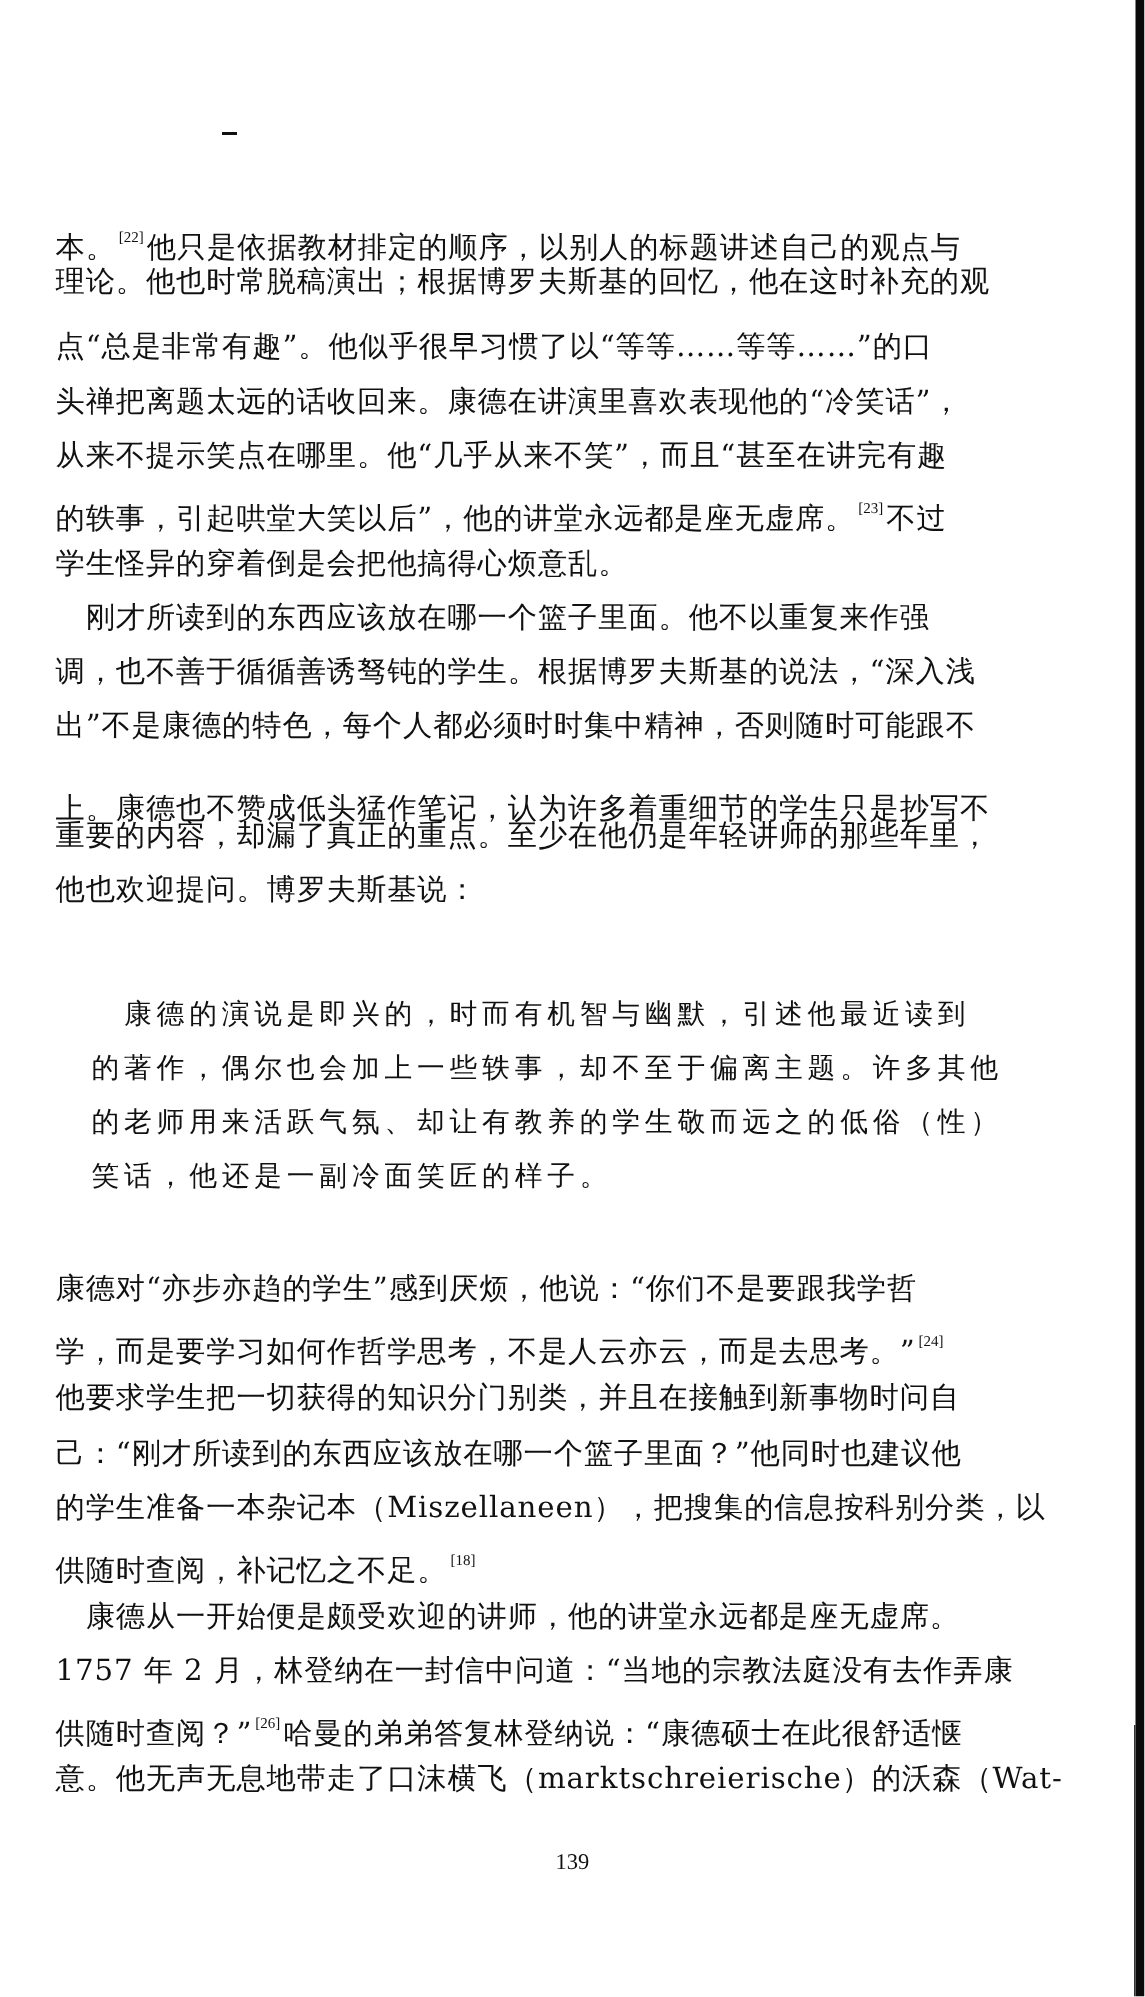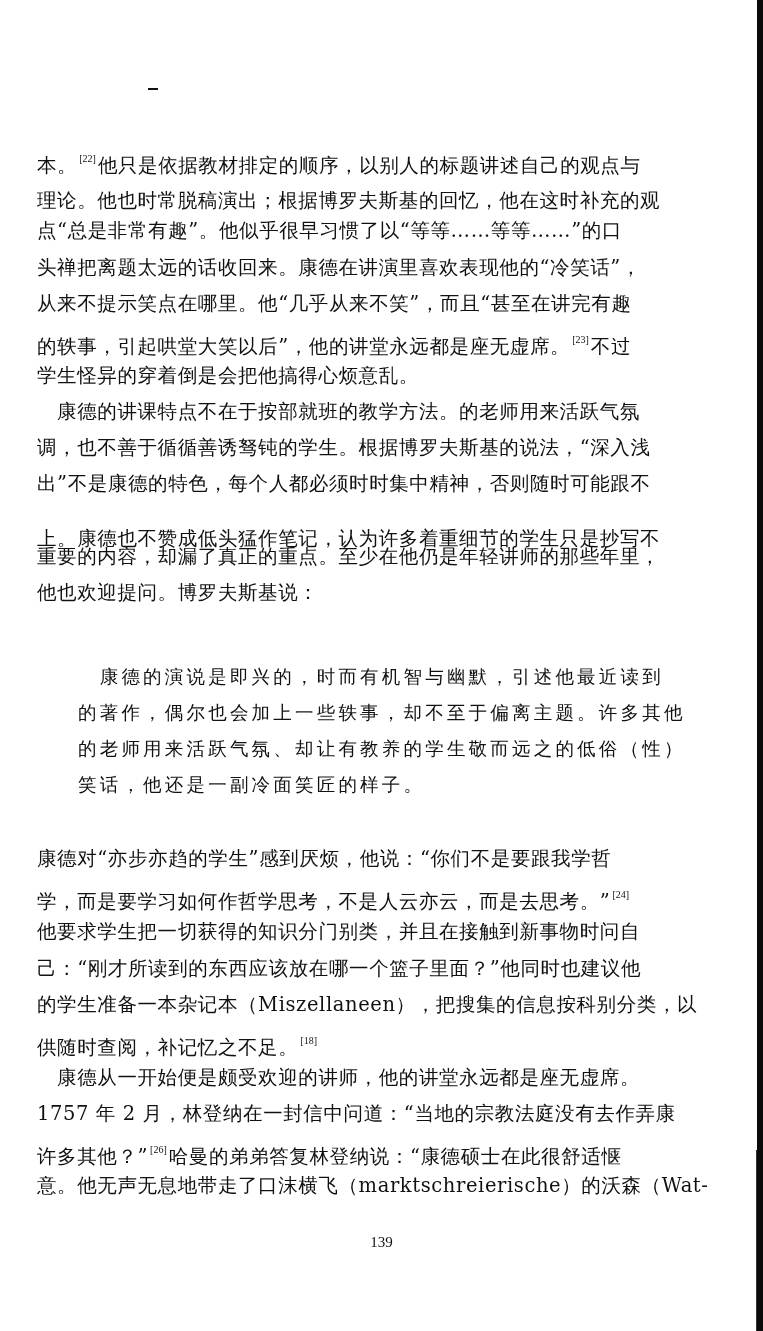--- a/index.html
+++ b/index.html
@@ -2,44 +2,44 @@
 <html><head>
 <meta charset="utf-8">
 <style>
   html, body { margin:0; padding:0; background:#ffffff; }
   body { width:763px; height:1331px; position:relative; overflow:hidden;
          font-family:"DejaVu Serif","Liberation Serif",serif; color:#111; }
   .edge { position:absolute; right:0; top:0; width:6px; height:1331px; background:#0a0a0a; }
   .edge-thin { position:absolute; right:6px; top:1150px; width:1px; height:181px; background:#333; }
   .speck { position:absolute; left:148px; top:88px; width:10px; height:2px; background:#111; }
   .line { position:absolute; left:17px; white-space:nowrap; font-size:19.5px; line-height:24px; letter-spacing:0.6px;margin-left:20px; }
-  .quote { position:absolute; left:78px; white-space:nowrap; font-size:18.5px; line-height:24px; letter-spacing:3.2px;
+  .quote { position:absolute; left:61px; white-space:nowrap; font-size:18.5px; line-height:24px; letter-spacing:3.2px;
            font-family:"DejaVu Sans","Liberation Sans",sans-serif; font-weight:300; }
   sup.fn { font-size:10px; vertical-align:10px; letter-spacing:0; margin:0 2px; font-family:"Liberation Serif",serif; }
   .pageno { position:absolute; left:0; width:763px; top:1234px; text-align:center; font-size:15px;
             font-family:"Liberation Serif",serif; }
   .footer { position:absolute; left:0; width:763px; top:1360px; text-align:center; font-size:15px; color:#0369a1;
             font-family:"DejaVu Sans","Liberation Sans",sans-serif; letter-spacing:1px; }
 </style>
 </head>
 <body>
 
 <div class="edge"></div>
 <div class="edge-thin"></div>
 <div class="speck"></div>
 
 <div>
   <div class="line" style="top:147px"><span>本。</span><sup class="fn">[22]</sup><span>他只是依据教材排定的顺序，以别人的标题讲述自己的观点与</span></div>
-  <div class="line" style="top:189px"><span>理论。他也时常脱稿演出；根据博罗夫斯基的回忆，他在这时补充的观</span></div>
+  <div class="line" style="top:176px"><span>理论。他也时常脱稿演出；根据博罗夫斯基的回忆，他在这时补充的观</span></div>
   <div class="line" style="top:219px"><span>点“总是非常有趣”。他似乎很早习惯了以“等等……等等……”的口</span></div>
   <div class="line" style="top:256px"><span>头禅把离题太远的话收回来。康德在讲演里喜欢表现他的“冷笑话”，</span></div>
   <div class="line" style="top:292px"><span>从来不提示笑点在哪里。他“几乎从来不笑”，而且“甚至在讲完有趣</span></div>
   <div class="line" style="top:328px"><span>的轶事，引起哄堂大笑以后”，他的讲堂永远都是座无虚席。</span><sup class="fn">[23]</sup><span>不过</span></div>
   <div class="line" style="top:364px"><span>学生怪异的穿着倒是会把他搞得心烦意乱。</span></div>
-  <div class="line" style="top:400px"><span>　康德的讲课特点不在于按部就班的教学方法。的老师用来活跃气氛</span></div>
+  <div class="line" style="top:400px"><span>　刚才所读到的东西应该放在哪一个篮子里面。他不以重复来作强</span></div>
   <div class="line" style="top:436px"><span>调，也不善于循循善诱驽钝的学生。根据博罗夫斯基的说法，“深入浅</span></div>
   <div class="line" style="top:472px"><span>出”不是康德的特色，每个人都必须时时集中精神，否则随时可能跟不</span></div>
   <div class="line" style="top:527px"><span>上。康德也不赞成低头猛作笔记，认为许多着重细节的学生只是抄写不</span></div>
   <div class="line" style="top:545px"><span>重要的内容，却漏了真正的重点。至少在他仍是年轻讲师的那些年里，</span></div>
   <div class="line" style="top:581px"><span>他也欢迎提问。博罗夫斯基说：</span></div>
 </div>
 
 <div>
   <div class="quote" style="top:665px">　康德的演说是即兴的，时而有机智与幽默，引述他最近读到</div>
   <div class="quote" style="top:701px">的著作，偶尔也会加上一些轶事，却不至于偏离主题。许多其他</div>
@@ -49,18 +49,18 @@
 
 <div>
   <div class="line" style="top:847px"><span>康德对“亦步亦趋的学生”感到厌烦，他说：“你们不是要跟我学哲</span></div>
   <div class="line" style="top:883px"><span>学，而是要学习如何作哲学思考，不是人云亦云，而是去思考。”</span><sup class="fn">[24]</sup></div>
   <div class="line" style="top:920px"><span>他要求学生把一切获得的知识分门别类，并且在接触到新事物时问自</span></div>
   <div class="line" style="top:957px"><span>己：“刚才所读到的东西应该放在哪一个篮子里面？”他同时也建议他</span></div>
   <div class="line" style="top:993px"><span>的学生准备一本杂记本（Miszellaneen），把搜集的信息按科别分类，以</span></div>
   <div class="line" style="top:1029px"><span>供随时查阅，补记忆之不足。</span><sup class="fn">[18]</sup></div>
   <div class="line" style="top:1066px"><span>　康德从一开始便是颇受欢迎的讲师，他的讲堂永远都是座无虚席。</span></div>
   <div class="line" style="top:1102px"><span>1757 年 2 月，林登纳在一封信中问道：“当地的宗教法庭没有去作弄康</span></div>
-  <div class="line" style="top:1138px"><span>许多其他？”</span><sup class="fn">[26]</sup><span>哈曼的弟弟答复林登纳说：“康德硕士在此很舒适惬</span></div>
+  <div class="line" style="top:1138px"><span>供随时查阅？”</span><sup class="fn">[26]</sup><span>哈曼的弟弟答复林登纳说：“康德硕士在此很舒适惬</span></div>
   <div class="line" style="top:1174px"><span>意。他无声无息地带走了口沫横飞（marktschreierische）的沃森（Wat-</span></div>
 </div>
 
 <div class="pageno">139</div>
 <div class="footer">欢迎关注“学习理论”</div>
 
 </body></html>

